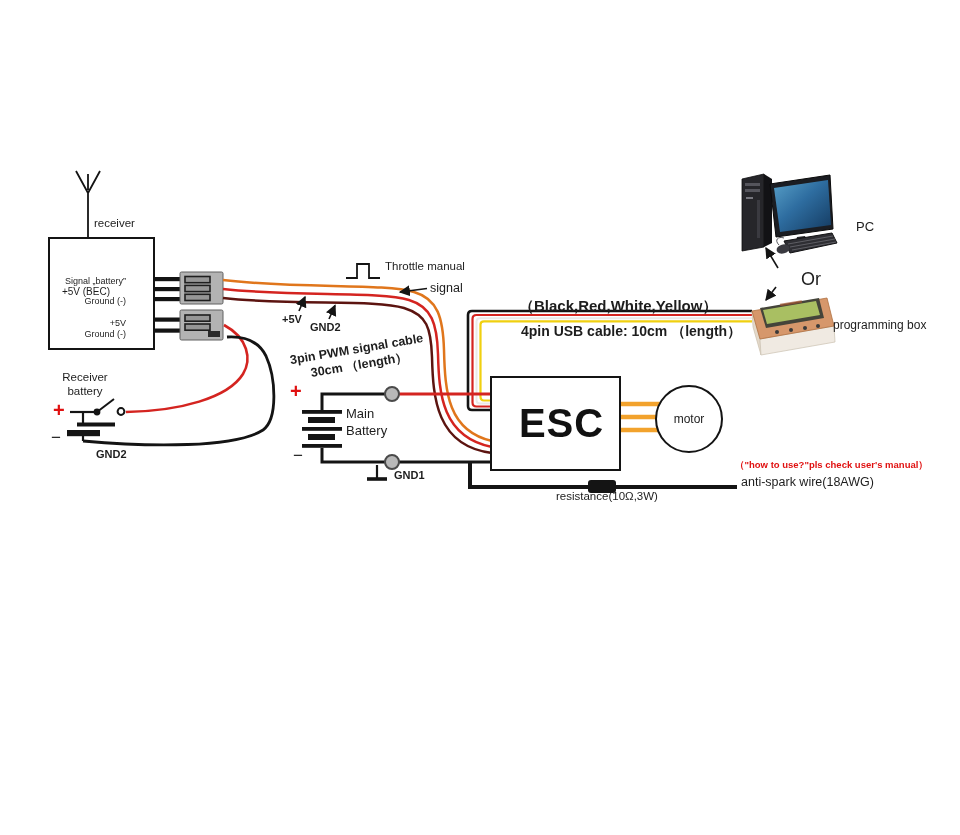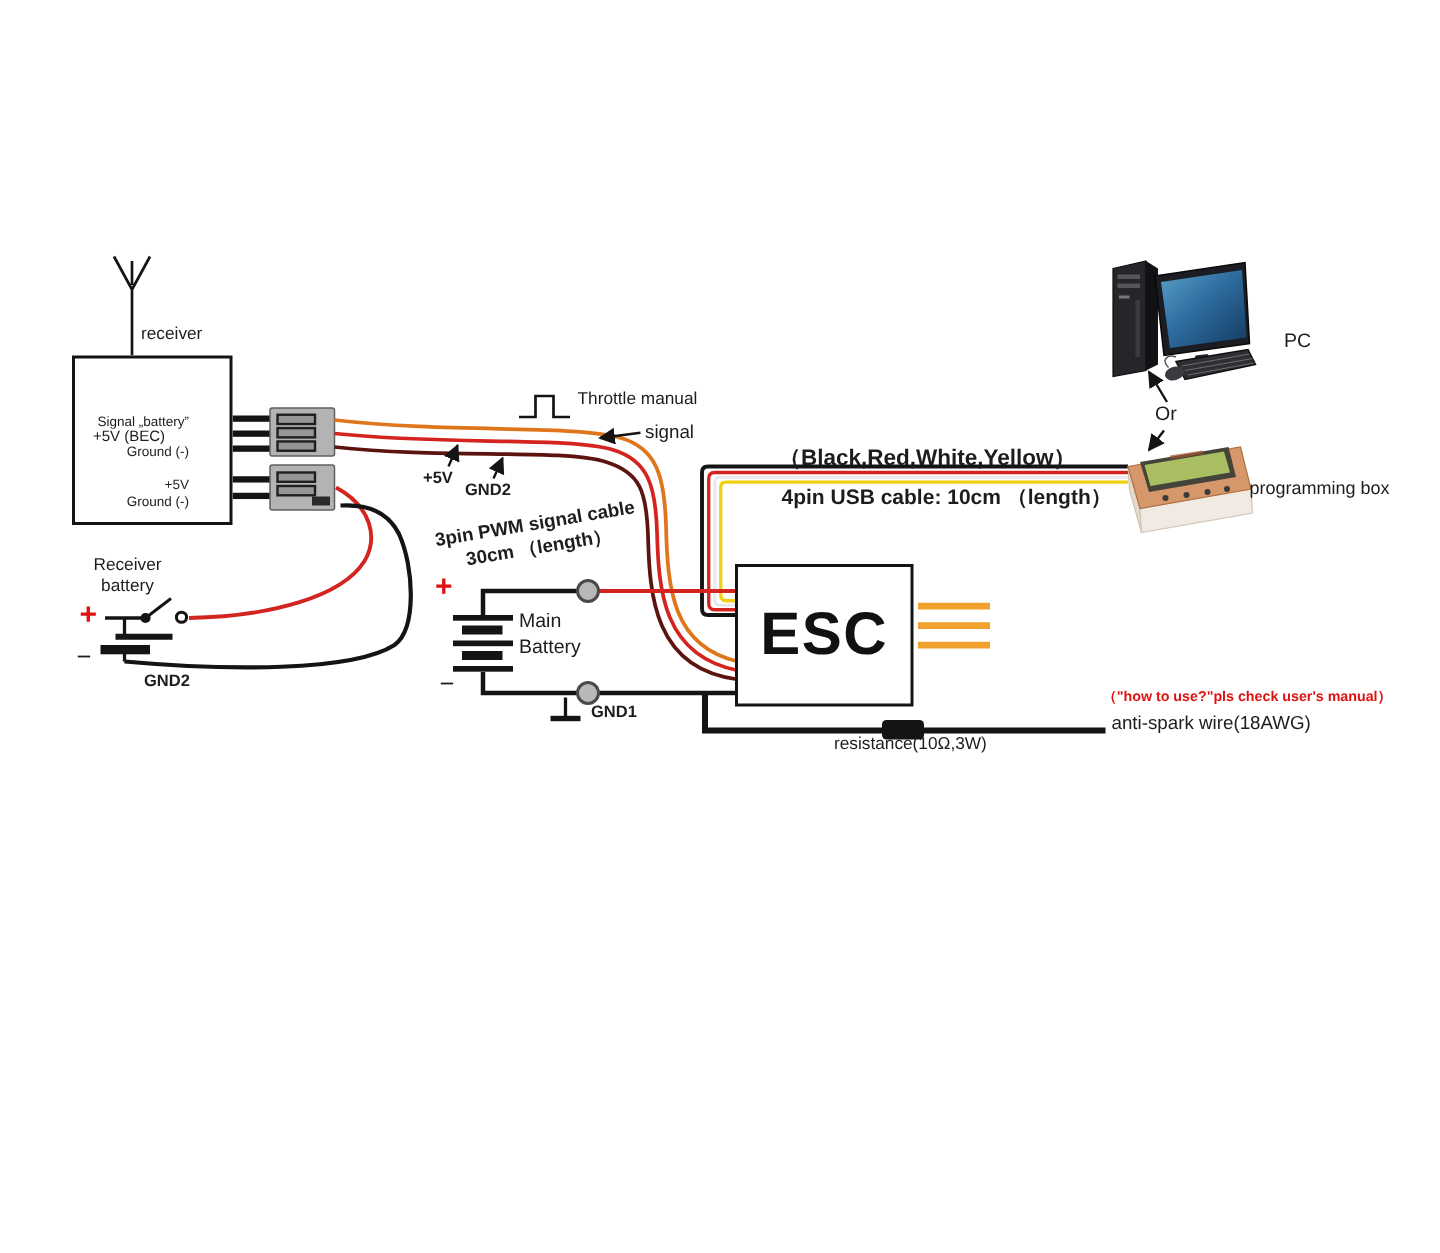--- a/index.html
+++ b/index.html
@@ -6,21 +6,21 @@
   #stage{position:relative;width:960px;height:835px;background:#ffffff;overflow:hidden;
          font-family:"Liberation Sans",sans-serif;}
   #wires{position:absolute;left:0;top:0;z-index:1;}
   .box{position:absolute;background:#fff;z-index:2;display:flex;align-items:center;justify-content:center;}
   .lbl{position:absolute;z-index:3;color:#1d1d1d;white-space:nowrap;line-height:1.12;}
   .b{font-weight:bold;}
   .red{color:var(--note_red);}
   .right{text-align:right;}
   .center{text-align:center;}
   #esc-box{left:490px;top:376px;width:115px;height:91px;border:2.5px solid #141414;
-           font-weight:800;font-size:40px;letter-spacing:1px;color:#111;}
+           font-weight:800;font-size:40px;letter-spacing:1px;color:#111;padding-left:12px;}
   #motor-circle{left:655px;top:385px;width:64px;height:64px;border:2px solid #141414;border-radius:50%;
            font-size:12px;color:#222;}
   #receiver-box{left:48px;top:237px;width:103px;height:109px;border:2px solid #141414;background:#fff;}
   .pwm-rot{transform:rotate(-9.5deg);transform-origin:center;}
 </style>
 </head>
 <body>
 
 <div id="stage">
 
@@ -165,20 +165,23 @@
       <circle cx="791" cy="330" r="2" fill="#3a3a3a"></circle>
       <circle cx="805" cy="328" r="2" fill="#3a3a3a"></circle>
       <circle cx="818" cy="326" r="2" fill="#3a3a3a"></circle>
     </g>
   </svg>
 
   <div id="receiver-box" class="box"></div>
   <div id="esc-box" class="box">
     <span>ESC</span>
   </div>
+  <div id="motor-circle" class="box">
+    <span>motor</span>
+  </div>
 
   <div class="lbl" style="left:94px;top:217px;font-size:11.5px">receiver</div>
 
   <div class="lbl right" style="left:48px;top:276px;width:78px;font-size:9px">Signal „battery”</div>
   <div class="lbl right" style="left:48px;top:286px;width:62px;font-size:10px">+5V (BEC)</div>
   <div class="lbl right" style="left:48px;top:296px;width:78px;font-size:9px">Ground (-)</div>
   <div class="lbl right" style="left:48px;top:317.5px;width:78px;font-size:9px">+5V</div>
   <div class="lbl right" style="left:48px;top:328.5px;width:78px;font-size:9px">Ground (-)</div>
 
   <div class="lbl center" style="left:45px;top:370px;width:80px;font-size:11.5px;line-height:1.25">
@@ -204,20 +207,20 @@
     <div>Battery</div>
   </div>
   <div class="lbl b red" style="left:290px;top:380px;font-size:20px">+</div>
   <div class="lbl" style="left:293px;top:446px;font-size:17px">−</div>
   <div class="lbl b" style="left:394px;top:469px;font-size:11px">GND1</div>
 
   <div class="lbl" style="left:519px;top:298px;font-size:15px;font-weight:600">（Black,Red,White,Yellow）</div>
   <div class="lbl" style="left:521px;top:324px;font-size:14px;font-weight:600">4pin USB cable: 10cm （length）</div>
 
   <div class="lbl" style="left:856px;top:220px;font-size:13px">PC</div>
-  <div class="lbl" style="left:770px;top:269px;font-size:13px">Or</div>
+  <div class="lbl" style="left:801px;top:269px;font-size:18px">Or</div>
   <div class="lbl" style="left:833px;top:319px;font-size:12px">programming box</div>
 
   <div class="lbl red" style="left:735px;top:460px;font-size:9.5px;font-weight:600">（"how to use?"pls check user's manual）</div>
   <div class="lbl" style="left:741px;top:475px;font-size:12.5px">anti-spark wire(18AWG)</div>
   <div class="lbl" style="left:556px;top:490px;font-size:11.5px">resistance(10Ω,3W)</div>
 
 </div>
 
 </body></html>

